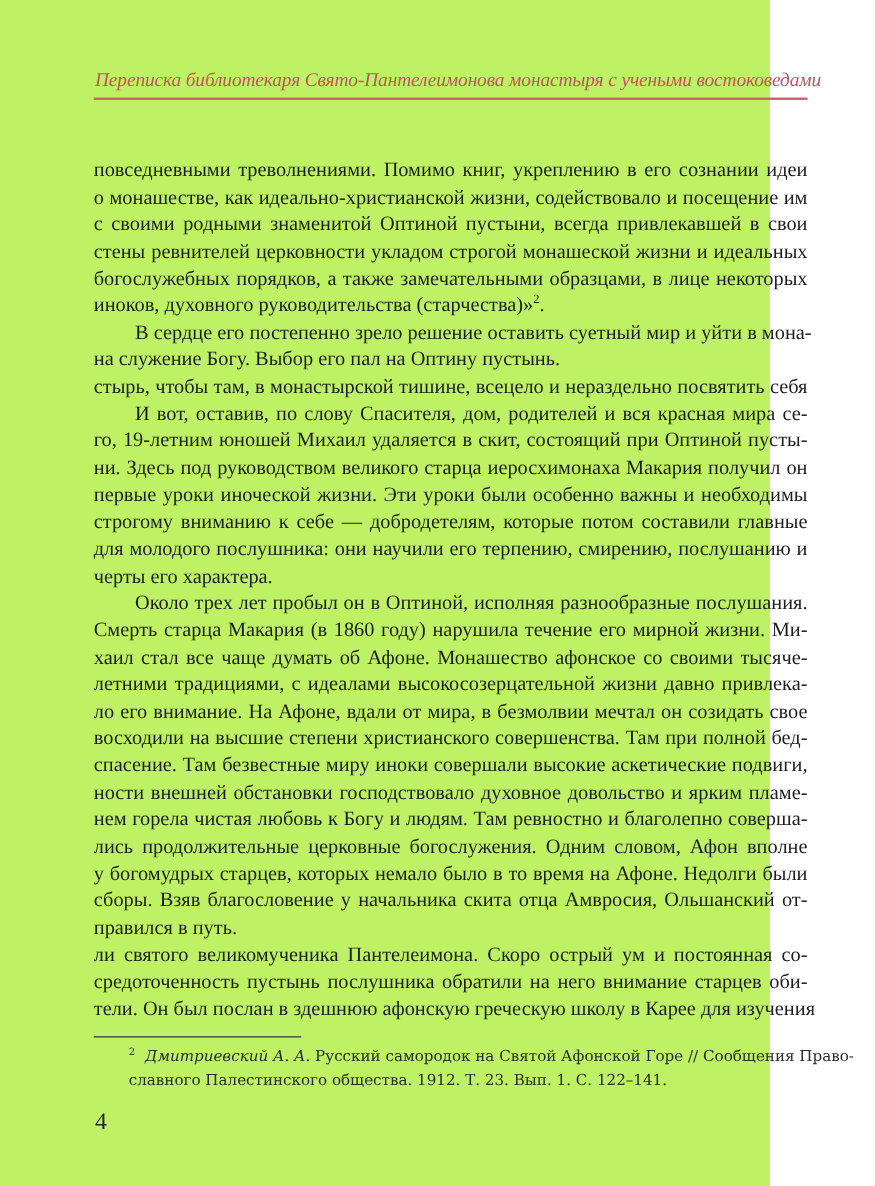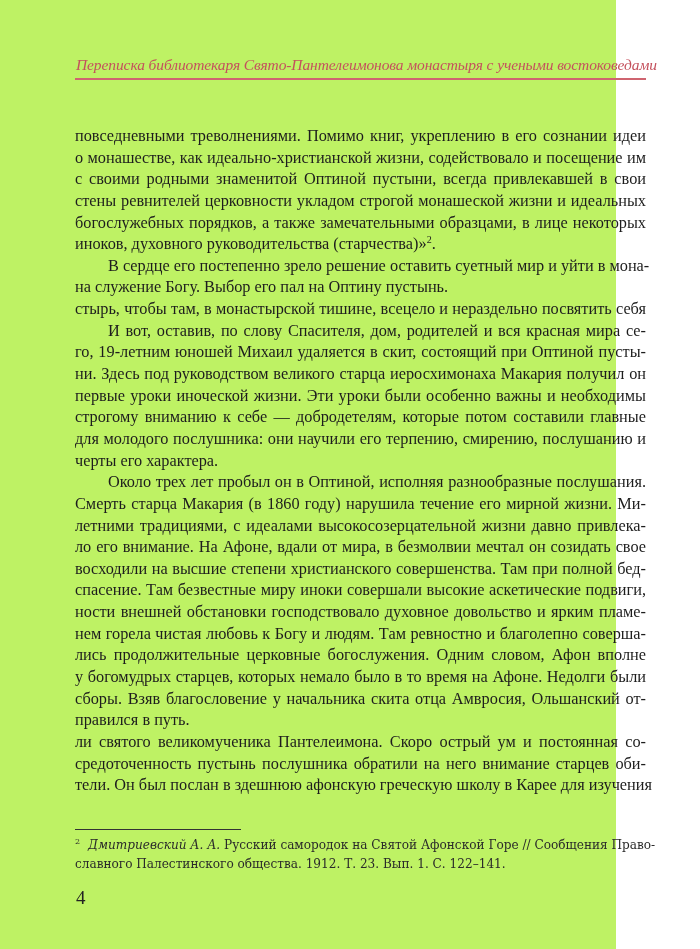--- a/index.html
+++ b/index.html
@@ -25,21 +25,21 @@
   .line.indent { padding-left: 33px; }
   sup.fn { font-size: 10px; vertical-align: super; line-height: 0; }
   .fn-rule {
     position: absolute; left: 75px; top: 829px; width: 166px; height: 1px; background: #333;
   }
   .footnote {
     position: absolute; left: 75px; top: 836px; width: 571px;
     font-family: "DejaVu Serif", "Liberation Serif", serif;
     font-size: 12.1px; line-height: 18.5px; color: #2a2a2a;
   }
-  .footnote .line { height: 18.5px; }
+  .footnote .line { height: 18.5px; margin-left: 28px; }
   .fn-mark { font-size: 8px; vertical-align: super; line-height: 0; margin-right: 8px; }
   .fn-author { font-style: italic; }
   .page-number {
     position: absolute; left: 76px; top: 887px;
     font-family: "Liberation Serif", "DejaVu Serif", serif;
     font-size: 19px; color: #222;
   }
 </style>
 </head>
 <body>
@@ -60,20 +60,21 @@
       <span class="line"><span>стырь, чтобы там, в монастырской тишине, всецело и нераздельно посвятить себя</span></span>
       <span class="line indent"><span>И вот, оставив, по слову Спасителя, дом, родителей и вся красная мира се-</span></span>
       <span class="line"><span>го, 19-летним юношей Михаил удаляется в скит, состоящий при Оптиной пусты-</span></span>
       <span class="line"><span>ни. Здесь под руководством великого старца иеросхимонаха Макария получил он</span></span>
       <span class="line"><span>первые уроки иноческой жизни. Эти уроки были особенно важны и необходимы</span></span>
       <span class="line"><span>строгому вниманию к себе — добродетелям, которые потом составили главные</span></span>
       <span class="line"><span>для молодого послушника: они научили его терпению, смирению, послушанию и</span></span>
       <span class="line last"><span>черты его характера.</span></span>
       <span class="line indent"><span>Около трех лет пробыл он в Оптиной, исполняя разнообразные послушания.</span></span>
       <span class="line"><span>Смерть старца Макария (в 1860 году) нарушила течение его мирной жизни. Ми-</span></span>
+      <span class="line"><span>хаил стал все чаще думать об Афоне. Монашество афонское со своими тысяче-</span></span>
       <span class="line"><span>летними традициями, с идеалами высокосозерцательной жизни давно привлека-</span></span>
       <span class="line"><span>ло его внимание. На Афоне, вдали от мира, в безмолвии мечтал он созидать свое</span></span>
       <span class="line"><span>восходили на высшие степени христианского совершенства. Там при полной бед-</span></span>
       <span class="line"><span>спасение. Там безвестные миру иноки совершали высокие аскетические подвиги,</span></span>
       <span class="line"><span>ности внешней обстановки господствовало духовное довольство и ярким пламе-</span></span>
       <span class="line"><span>нем горела чистая любовь к Богу и людям. Там ревностно и благолепно соверша-</span></span>
       <span class="line"><span>лись продолжительные церковные богослужения. Одним словом, Афон вполне</span></span>
       <span class="line"><span>у богомудрых старцев, которых немало было в то время на Афоне. Недолги были</span></span>
       <span class="line"><span>сборы. Взяв благословение у начальника скита отца Амвросия, Ольшанский от-</span></span>
       <span class="line last"><span>правился в путь.</span></span>

